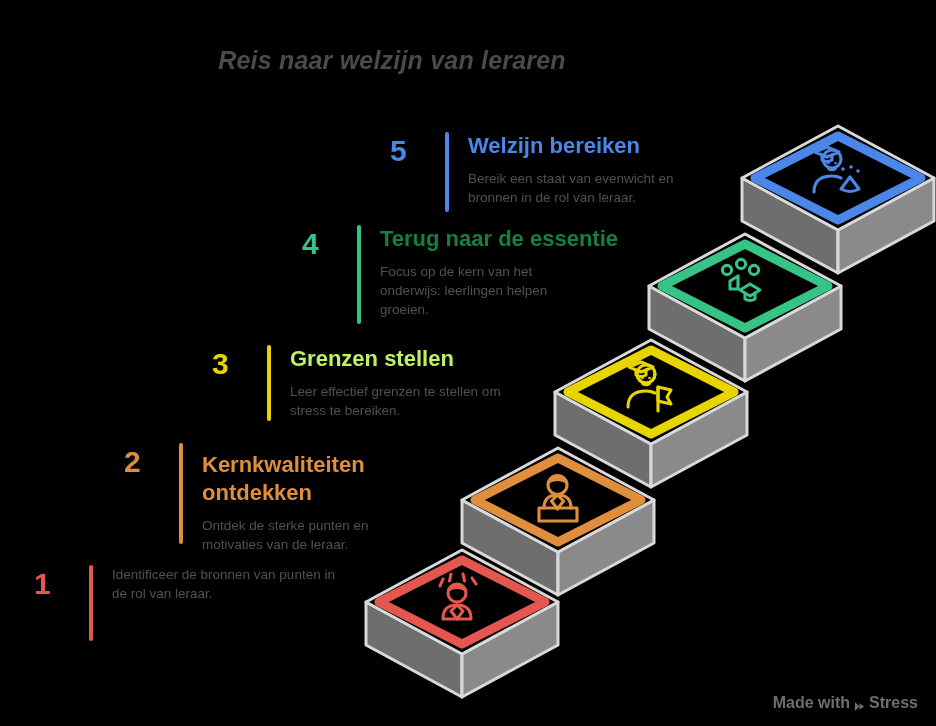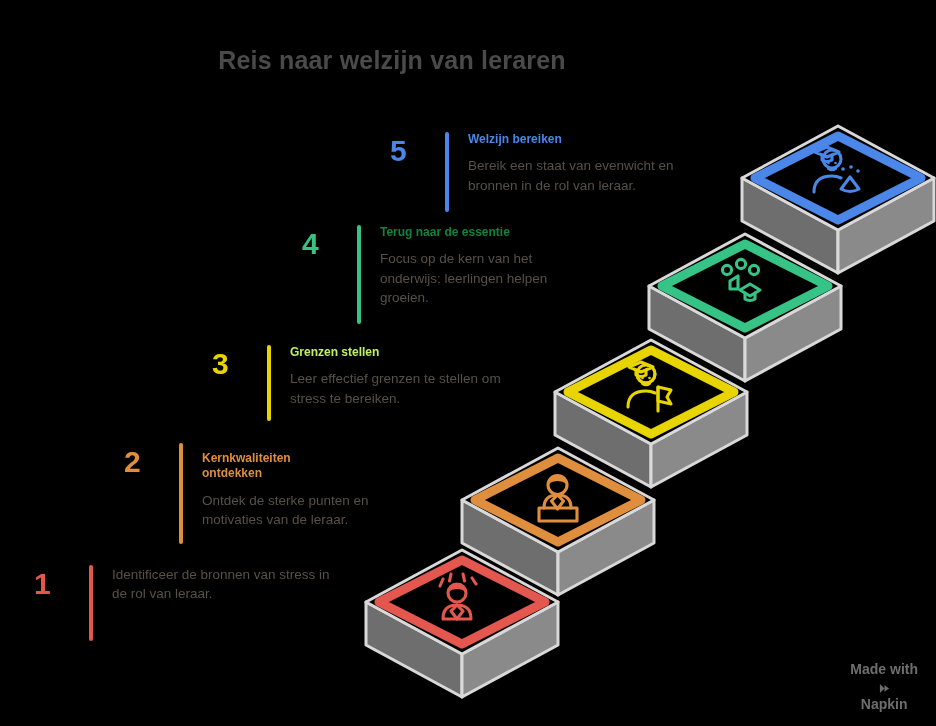--- a/index.html
+++ b/index.html
@@ -6,32 +6,32 @@
   html,body{margin:0;padding:0;background:#000;}
   body{
     width:936px;height:726px;overflow:hidden;position:relative;
     font-family:"Liberation Sans","DejaVu Sans",sans-serif;
     background:#000;
   }
   #canvas{position:absolute;inset:0;width:936px;height:726px;}
 
   .page-title{
     position:absolute;left:0;top:46px;width:784px;text-align:center;
-    font-size:25px;font-weight:700;color:#4a4a4a;letter-spacing:.2px;
+    font-size:25px;font-weight:700;color:#4a4a4a;letter-spacing:.2px;font-style:italic;
   }
 
   
   .step-text{position:absolute;}
   .step-num{
     position:absolute;font-size:30px;font-weight:700;line-height:1;
   }
   .step-bar{position:absolute;width:4px;border-radius:2px;}
   .step-body{position:absolute;}
   .step-title{
-    font-size:12px;font-weight:700;line-height:1.28;margin:0 0 9px 0;
+    font-size:22px;font-weight:700;line-height:1.28;margin:0 0 9px 0;
   }
   .step-desc{
     font-size:13.5px;font-weight:400;line-height:1.42;color:#585048;margin:0;
     max-width:252px;
   }
 
   
   #step-text-5{left:390px;top:132px;}
   #step-text-5 .step-num{left:0;top:4px;}
   #step-text-5 .step-bar{left:55px;top:0;height:80px;}
@@ -52,22 +52,22 @@
   #step-text-2 .step-bar{left:55px;top:0;height:101px;}
   #step-text-2 .step-body{left:78px;top:8px;width:244px;}
 
   #step-text-1{left:34px;top:565px;}
   #step-text-1 .step-num{left:0;top:4px;}
   #step-text-1 .step-bar{left:55px;top:0;height:76px;}
   #step-text-1 .step-body{left:78px;top:0;width:256px;}
 
   .napkin{
     position:absolute;right:18px;bottom:14px;
-    font-size:14px;font-weight:700;color:#6e6e6e;
-    display:flex;align-items:center;gap:4px;flex-direction:column;
+    font-size:16px;font-weight:700;color:#6e6e6e;
+    display:flex;align-items:center;gap:4px;
   }
   .napkin .logo{display:inline-block;width:11px;height:11px;}
 </style>
 </head>
 <body>
 
 <svg id="canvas" viewBox="0 0 936 726">
   <defs>
 
     <g id="iso-block">
@@ -224,25 +224,25 @@
   <div class="step-body">
     <div class="step-title" style="color:#df8e3d;max-width:150px">Kernkwaliteiten ontdekken</div>
     <div class="step-desc" style="max-width:205px">Ontdek de sterke punten en motivaties van de leraar.</div>
   </div>
 </div>
 
 <div class="step-text" id="step-text-1">
   <div class="step-num" style="color:#e3574f">1</div>
   <div class="step-bar" style="background:#e3574f"></div>
   <div class="step-body">
-    <div class="step-desc" style="max-width:232px">Identificeer de bronnen van stress in de rol van leraar.</div>
+    <div class="step-desc" style="max-width:232px">Identificeer de bronnen van punten in de rol van leraar.</div>
   </div>
 </div>
 
 <div class="napkin">
   <span>Made with</span>
   <span class="logo">
     <svg viewBox="0 0 12 12" width="11" height="11">
         <path d="M1 1 L1 11 L6 6 Z M6 2.5 L11 6 L6 9.5 Z" fill="#6e6e6e"></path>
       </svg>
   </span>
-  <span>Napkin</span>
+  <span>Stress</span>
 </div>
 
 </body></html>

